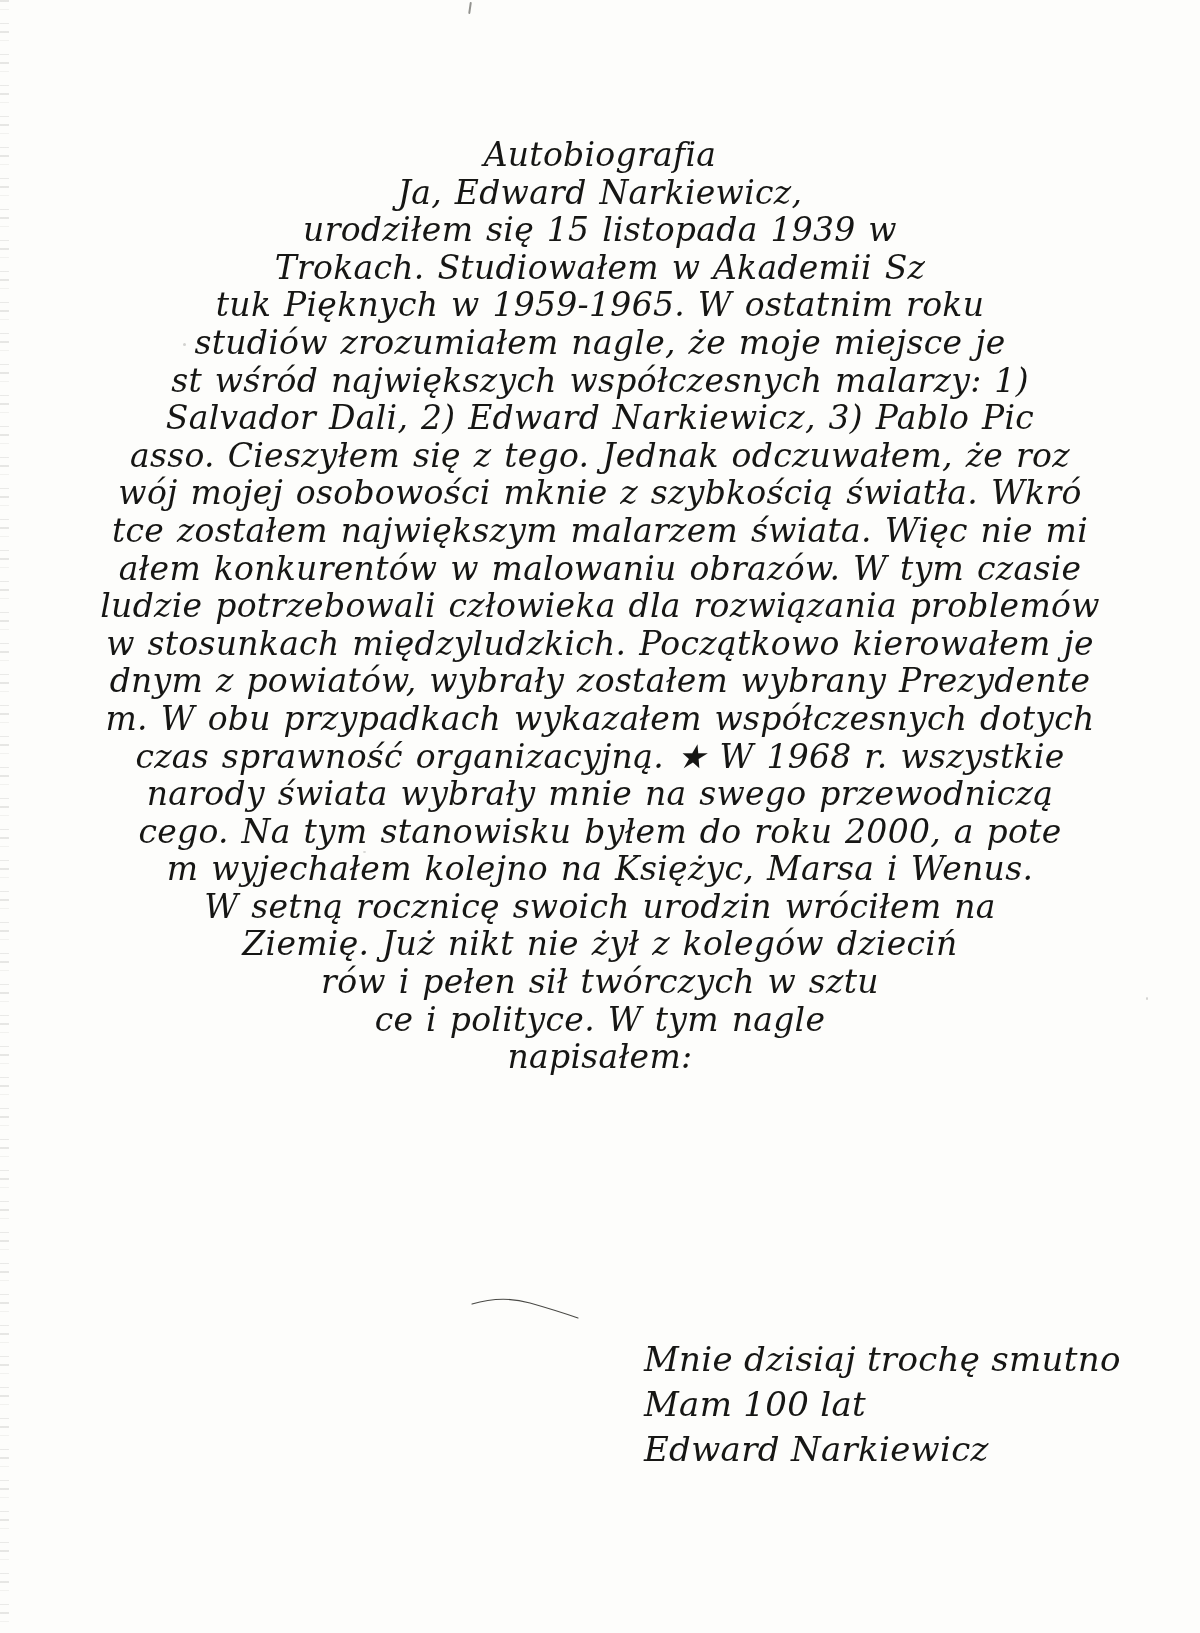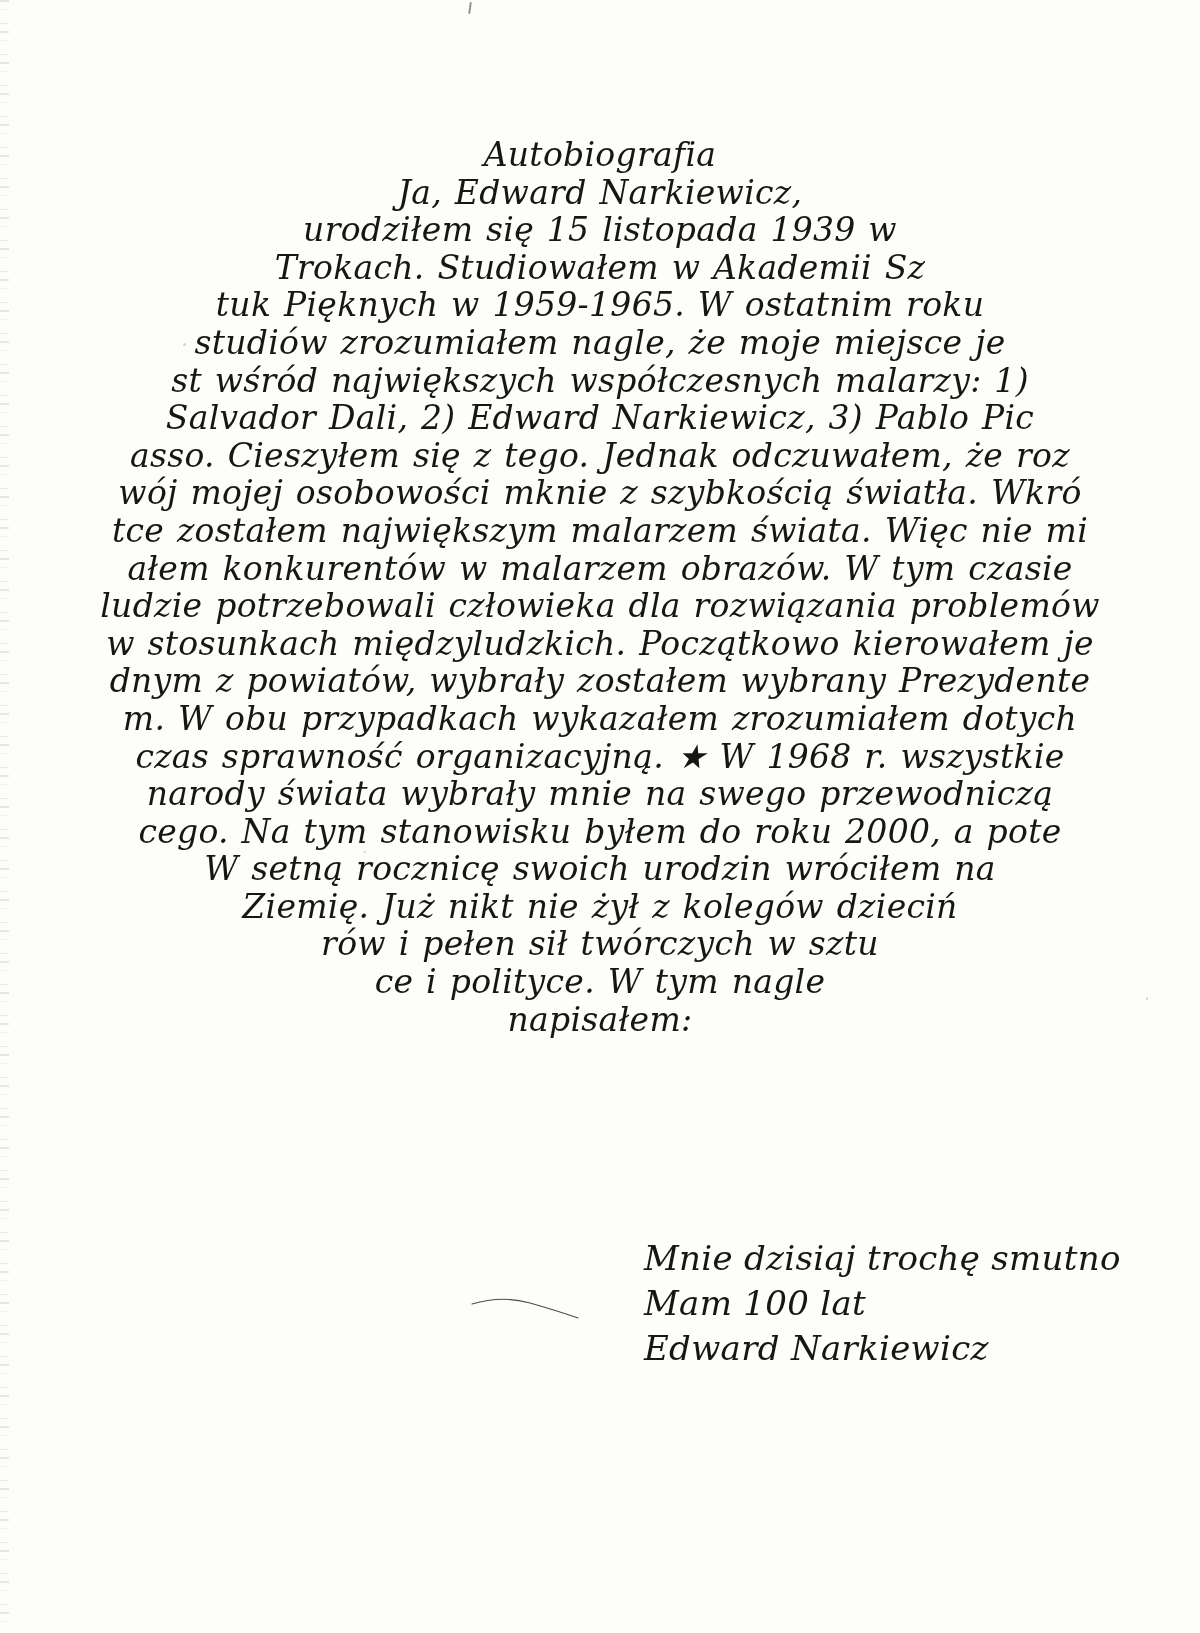--- a/index.html
+++ b/index.html
@@ -61,21 +61,21 @@
     color: #161614;
     letter-spacing: 0.3px;
     word-spacing: 2px;
   }
   .poem .line {
     white-space: nowrap;
   }
   .signature {
     position: absolute;
     left: 644px;
-    top: 1236px;
+    top: 1337px;
     text-align: left;
     font-style: italic;
     font-size: 34px;
     line-height: 45px;
     color: #161614;
     letter-spacing: 0.3px;
   }
   .pen-stroke {
     position: absolute;
     left: 468px;
@@ -100,28 +100,29 @@
     <div class="line">Ja, Edward Narkiewicz,</div>
     <div class="line">urodziłem się 15 listopada 1939 w</div>
     <div class="line">Trokach. Studiowałem w Akademii Sz</div>
     <div class="line">tuk Pięknych w 1959-1965. W ostatnim roku</div>
     <div class="line">studiów zrozumiałem nagle, że moje miejsce je</div>
     <div class="line">st wśród największych współczesnych malarzy: 1)</div>
     <div class="line">Salvador Dali, 2) Edward Narkiewicz, 3) Pablo Pic</div>
     <div class="line">asso. Cieszyłem się z tego. Jednak odczuwałem, że roz</div>
     <div class="line">wój mojej osobowości mknie z szybkością światła. Wkró</div>
     <div class="line">tce zostałem największym malarzem świata. Więc nie mi</div>
-    <div class="line">ałem konkurentów w malarzem obrazów. W tym czasie</div>
+    <div class="line">ałem konkurentów w malowaniu obrazów. W tym czasie</div>
     <div class="line">ludzie potrzebowali człowieka dla rozwiązania problemów</div>
     <div class="line">w stosunkach międzyludzkich. Początkowo kierowałem je</div>
     <div class="line">dnym z powiatów, wybrały zostałem wybrany Prezydente</div>
-    <div class="line">m. W obu przypadkach wykazałem zrozumiałem dotych</div>
+    <div class="line">m. W obu przypadkach wykazałem współczesnych dotych</div>
     <div class="line">czas sprawność organizacyjną. ★ W 1968 r. wszystkie</div>
     <div class="line">narody świata wybrały mnie na swego przewodniczą</div>
     <div class="line">cego. Na tym stanowisku byłem do roku 2000, a pote</div>
+    <div class="line">m wyjechałem kolejno na Księżyc, Marsa i Wenus.</div>
     <div class="line">W setną rocznicę swoich urodzin wróciłem na</div>
     <div class="line">Ziemię. Już nikt nie żył z kolegów dzieciń</div>
     <div class="line">rów i pełen sił twórczych w sztu</div>
     <div class="line">ce i polityce. W tym nagle</div>
     <div class="line">napisałem:</div>
   </div>
 
   <svg class="pen-stroke" viewBox="0 0 114 30" xmlns="http://www.w3.org/2000/svg">
     <path d="M 4 10 Q 34 1 62 9 Q 90 17 110 24" fill="none" stroke="#4a4a46" stroke-width="1.1" stroke-linecap="round"></path>
   </svg>

